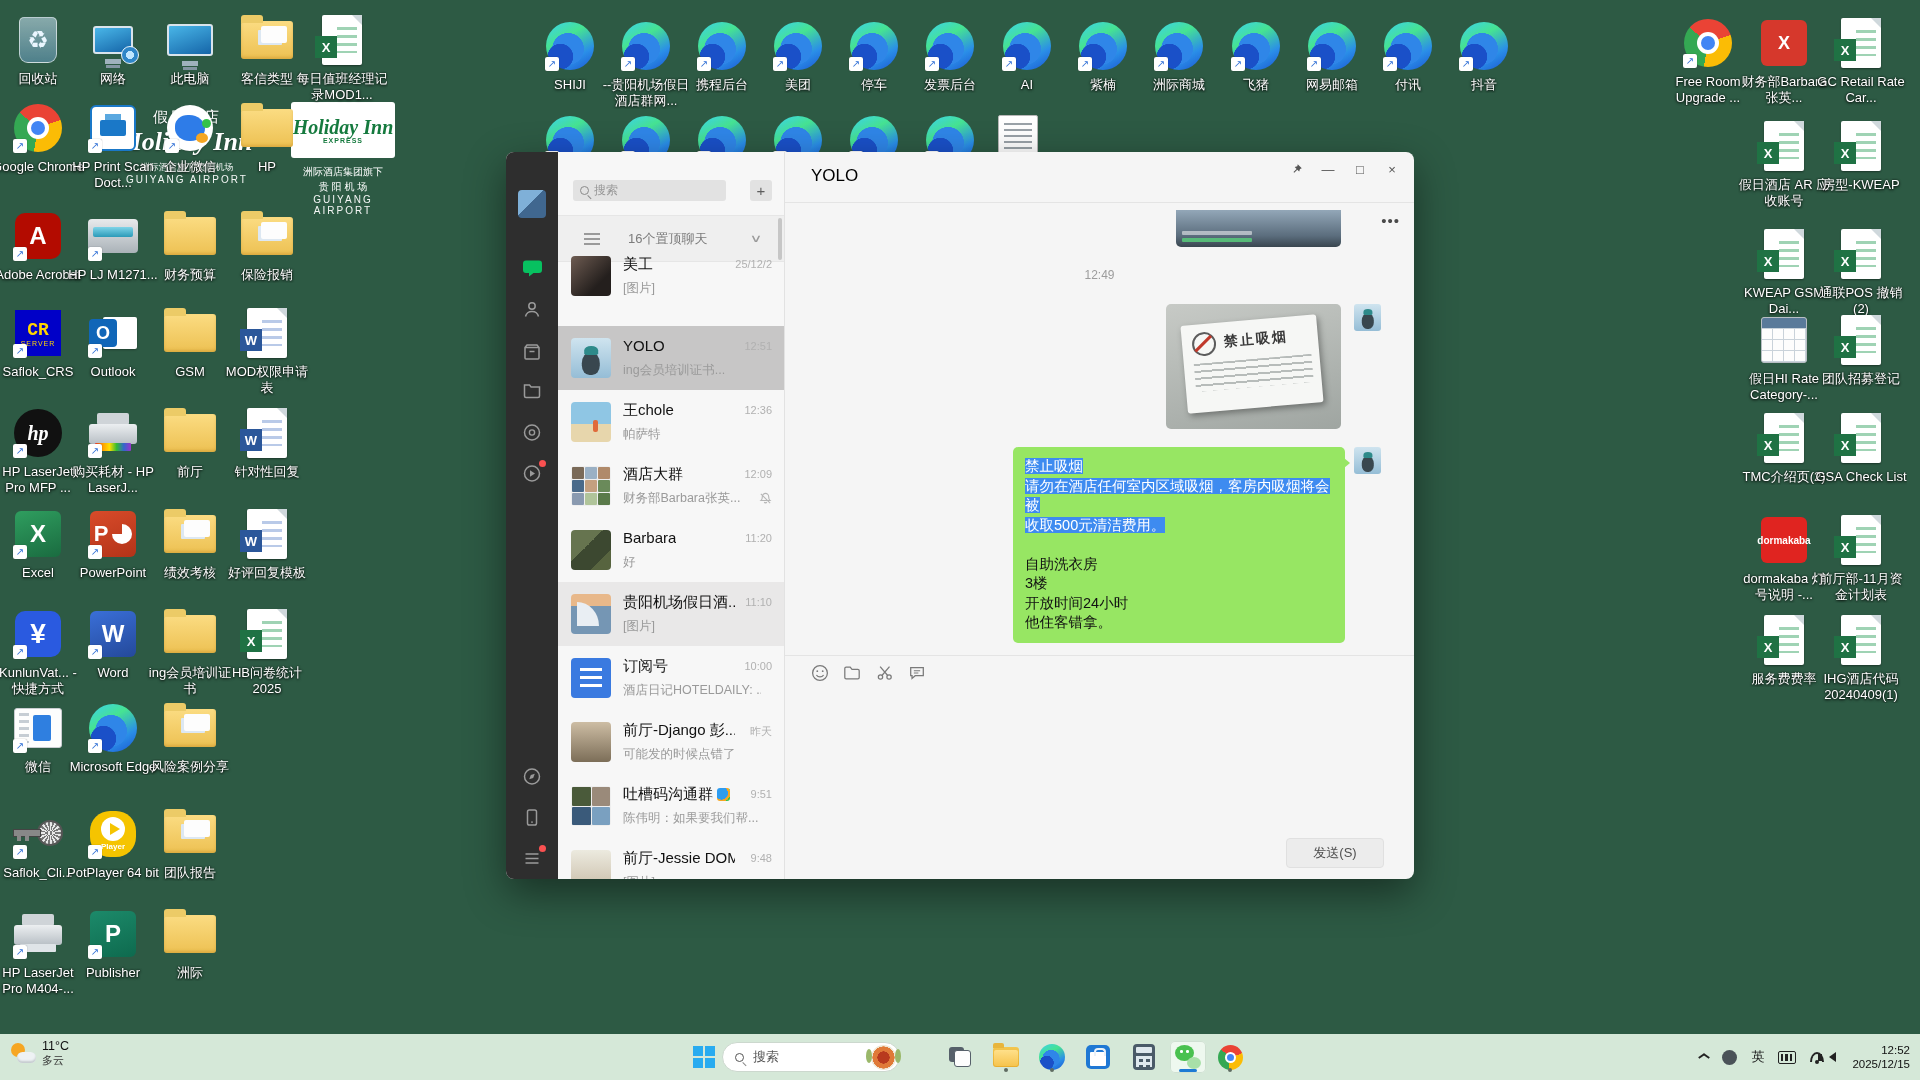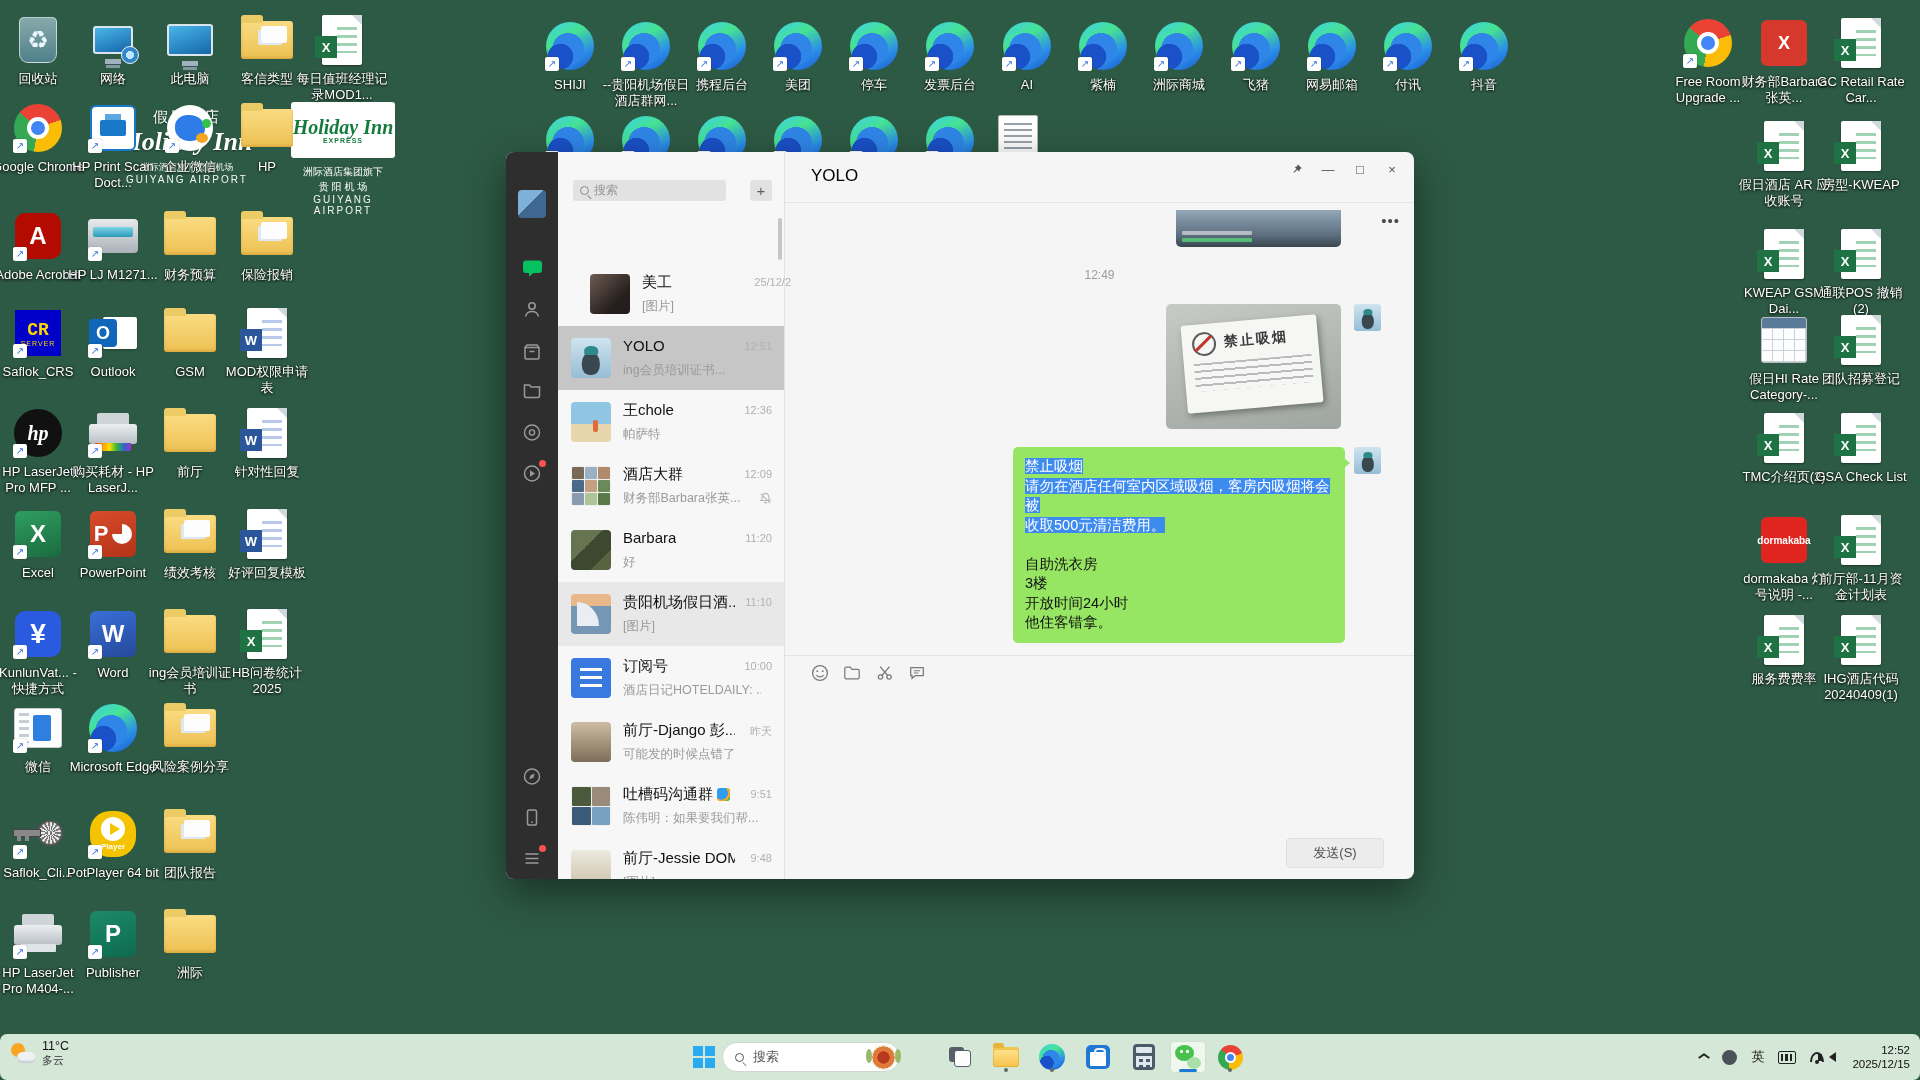--- a/index.html
+++ b/index.html
@@ -130,21 +130,21 @@
   .msg-av { position:absolute; left:569px; width:27px; height:27px; border-radius:3px; overflow:hidden; }
   .bubble { position:absolute; left:228px; top:295px; width:332px; background:#97e663; border-radius:5px; padding:10px 12px; font-size:14.5px; line-height:19.5px; color:#121212; }
   .bubble::after { content:""; position:absolute; right:-5px; top:11px; border-style:solid; border-width:5px 0 5px 6px; border-color:transparent transparent transparent #97e663; }
   .bubble .sel { background:#3e8bf0; color:#fff; }
   .wc-toolbar-line { position:absolute; left:0; top:503px; width:100%; height:1px; background:#e4e4e4; }
   .tool { position:absolute; top:511px; width:20px; height:20px; display:flex; align-items:center; justify-content:center; color:#7a7a7a; }
   .tool svg { width:18px; height:18px; }
   .send-btn { position:absolute; left:501px; top:686px; width:98px; height:30px; background:#ececec; border:1px solid #e0e0e0; border-radius:4px; color:#4e4e4e; font-size:13px; display:flex; align-items:center; justify-content:center; }
 
   
-  #taskbar { position:absolute; left:0; bottom:0; width:100%; height:46px; background:rgba(219,236,221,.97); z-index:10;border-radius:7px; }
+  #taskbar { position:absolute; left:0; bottom:0; width:100%; height:46px; background:rgba(219,236,221,.97); z-index:10; }
   .tb-weather { position:absolute; left:10px; top:5px; display:flex; align-items:center; }
   .w-icon { width:26px; height:22px; position:relative; margin-right:6px; }
   .w-icon .sun { position:absolute; left:1px; top:1px; width:14px; height:14px; border-radius:50%; background:#f6a623; }
   .w-icon .cloud { position:absolute; right:0; bottom:1px; width:19px; height:11px; border-radius:8px; background:#eef2f4; box-shadow:inset 0 -2px 2px #c6ccd0; }
   .w-txt1 { font-size:12.5px; color:#111; line-height:15px; }
   .w-txt2 { font-size:11px; color:#333; line-height:13px; }
   .tb-app { position:absolute; top:7px; width:32px; height:32px; display:flex; align-items:center; justify-content:center; border-radius:5px; }
   .tb-dot { position:absolute; bottom:1px; left:50%; transform:translateX(-50%); width:4px; height:4px; border-radius:2px; background:#5f6c62; }
   .tb-wechat-active { background:#eef8ef; box-shadow:inset 0 0 0 1px #cfe0d2; }
   .tb-underline { position:absolute; bottom:1px; left:50%; transform:translateX(-50%); width:18px; height:3px; border-radius:2px; background:#1d7ad4; }
@@ -819,22 +819,27 @@
         </div>
       </div>
   </div>
 
   <div class="wc-list">
     <div class="wc-search">
       <span class="mag"></span>
       <span>搜索</span>
     </div>
     <div class="wc-add">+</div>
+    <div class="wc-pinned">
+      <span class="pin-lines"></span>
+      <span>16个置顶聊天</span>
+      <span class="chev">∨</span>
+    </div>
     <div id="chat-items">
-        <div class="chat-item" style="top: 110px; margin-left: 19px;">
+        <div class="chat-item" style="top: 92px;">
           <div class="ci-av">
             <div class="av-portrait"></div>
           </div>
           <div class="ci-name">美工</div>
           <div class="ci-time">25/12/2</div>
           <div class="ci-prev">[图片]</div>
         </div>
         <div class="chat-item sel" style="top: 174px;">
           <div class="ci-av">
             <div class="av-penguin"></div>

